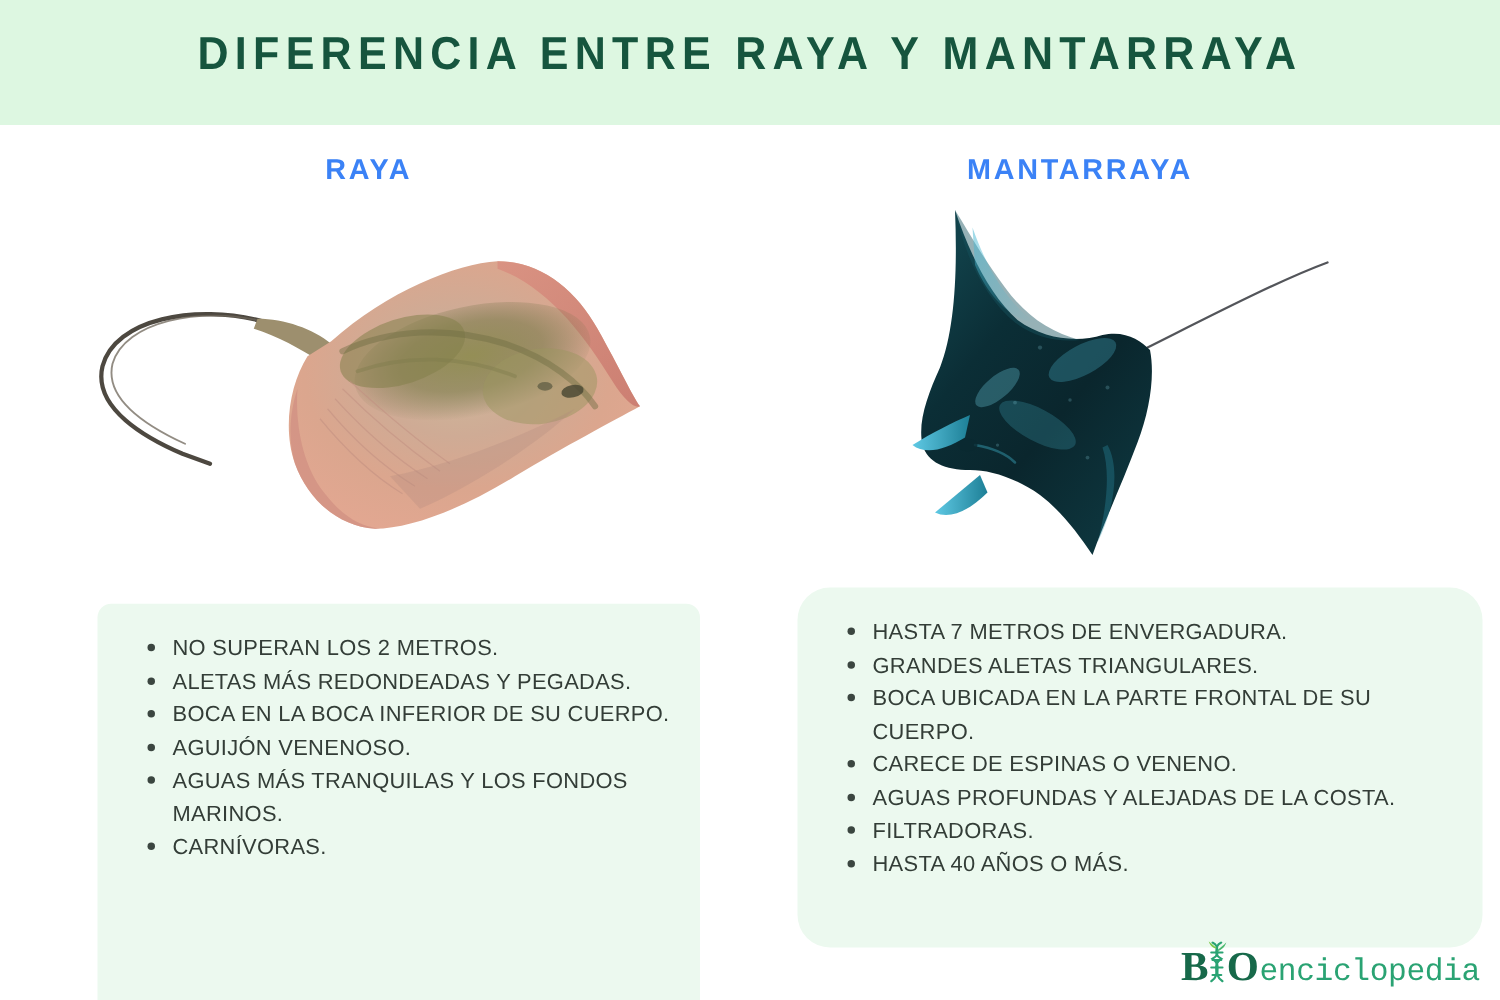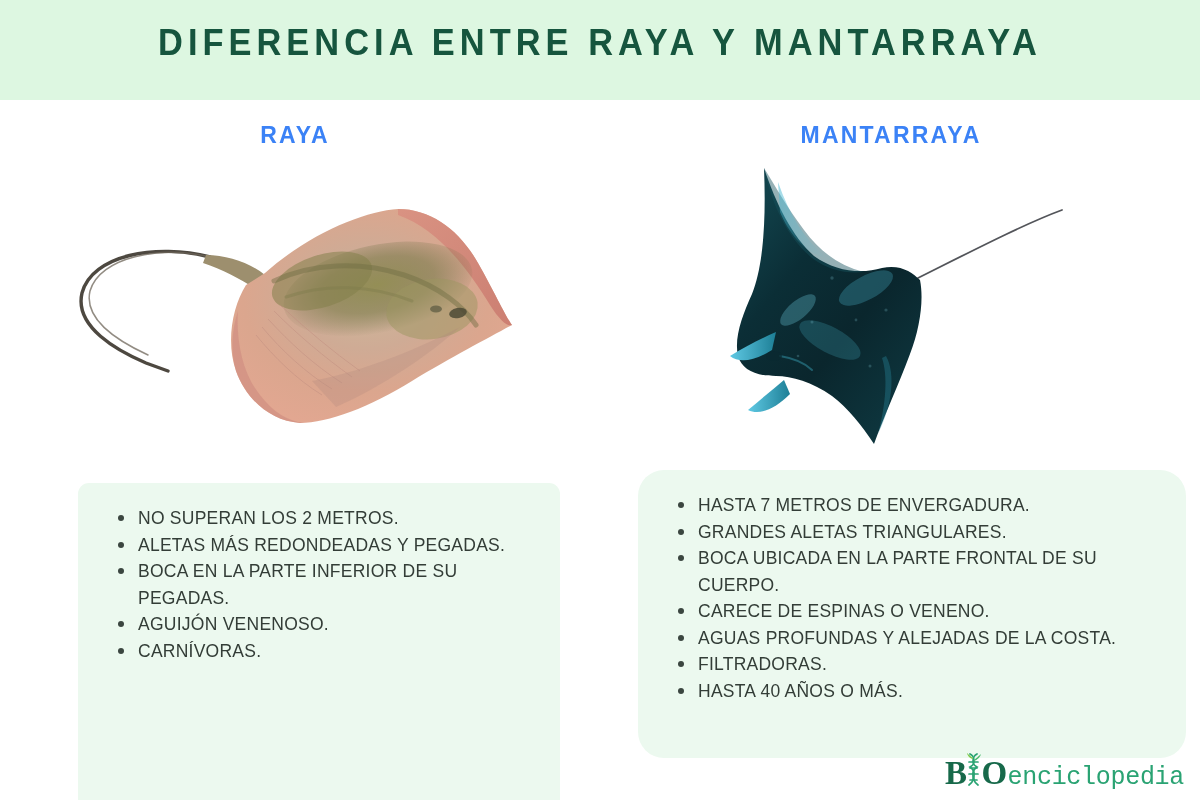--- a/index.html
+++ b/index.html
@@ -35,21 +35,21 @@
     position:absolute;
     top:122px;
     font-size:23px;
     font-weight:600;
     letter-spacing:2.2px;
     color:#3b82f6;
     text-align:center;
     white-space:nowrap;
   }
   #heading-left  { left:135px; width:320px; }
-  #heading-right { left:731px; width:320px; }
+  #heading-right { left:704px; width:320px; }
 
   
   .img-stage { position:absolute; }
   #stage-left  { left:60px;  top:185px; width:500px; height:250px; }
   #stage-right { left:680px; top:160px; width:440px; height:300px; }
   .img-stage svg { width:100%; height:100%; display:block; }
 
   
   .panel {
     position:absolute;
@@ -240,22 +240,23 @@
       <circle cx="118" cy="196" r="1.3"></circle>
       <circle cx="190" cy="206" r="1.5"></circle>
     </g>
   </svg>
 </div>
 
 <div class="panel" id="panel-left">
   <ul class="bullet-list">
     <li class="bullet-item">NO SUPERAN LOS 2 METROS.</li>
     <li class="bullet-item">ALETAS MÁS REDONDEADAS Y PEGADAS.</li>
-    <li class="bullet-item">BOCA EN LA PARTE INFERIOR DE SU PEGADAS.</li>
+    <li class="bullet-item">BOCA EN LA BOCA INFERIOR DE SU CUERPO.</li>
     <li class="bullet-item">AGUIJÓN VENENOSO.</li>
+    <li class="bullet-item">AGUAS MÁS TRANQUILAS Y LOS FONDOS MARINOS.</li>
     <li class="bullet-item">CARNÍVORAS.</li>
   </ul>
 </div>
 
 <div class="panel" id="panel-right">
   <ul class="bullet-list">
     <li class="bullet-item">HASTA 7 METROS DE ENVERGADURA.</li>
     <li class="bullet-item">GRANDES ALETAS TRIANGULARES.</li>
     <li class="bullet-item">BOCA UBICADA EN LA PARTE FRONTAL DE SU CUERPO.</li>
     <li class="bullet-item">CARECE DE ESPINAS O VENENO.</li>

